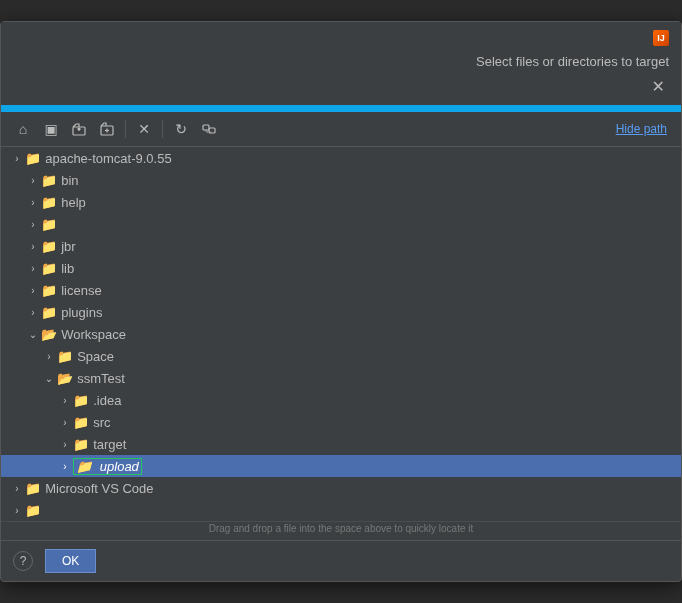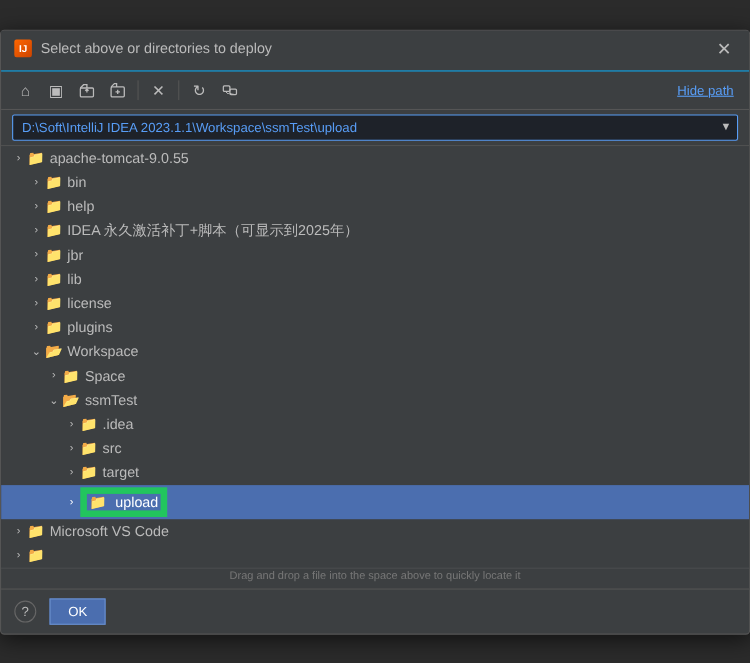--- a/index.html
+++ b/index.html
@@ -19,23 +19,24 @@
       border: 1px solid #555555;
       border-radius: 4px;
       box-shadow: 0 4px 20px rgba(0,0,0,0.6);
       display: flex;
       flex-direction: column;
     }
     .title-bar {
       background: #3c3f41;
       padding: 8px 12px;
       display: flex;
-      align-items: flex-start;
+      align-items: flex-end;
       gap: 8px;
-      border-bottom: 1px solid #0ea5e9;
+      border-bottom: 7px solid #0ea5e9;
+      flex-direction: column;
     }
     .title-icon {
       width: 16px;
       height: 16px;
       background: linear-gradient(135deg, #ff6600, #cc4400);
       border-radius: 2px;
       flex-shrink: 0;
       display: flex;
       align-items: center;
       justify-content: center;
@@ -220,21 +221,21 @@
     }
     .upload-selected .folder-icon { color: #ffd700; }
   </style>
 </head>
 <body>
 
 <div class="dialog">
 
   <div class="title-bar">
     <div class="title-icon">IJ</div>
-    <span class="title-text">Select above or directories to deploy</span>
+    <span class="title-text">Select files or directories to target</span>
     <span class="close-btn">✕</span>
   </div>
 
   <div class="toolbar">
     <button class="toolbar-btn" title="Home">⌂</button>
     <button class="toolbar-btn" title="Square">▣</button>
     <button class="toolbar-btn" title="Folder Up">
       <svg width="14" height="14" viewBox="0 0 14 14" fill="none" xmlns="http://www.w3.org/2000/svg">
         <rect x="1" y="5" width="12" height="8" rx="1" stroke="#bbbbbb" stroke-width="1.2" fill="none"></rect>
         <path d="M1 5 L4 2 H7 L7 5" stroke="#bbbbbb" stroke-width="1.2" fill="none"></path>
@@ -256,26 +257,20 @@
     <button class="toolbar-btn" title="Move">
       <svg width="14" height="14" viewBox="0 0 14 14" fill="none">
         <rect x="1" y="3" width="6" height="5" rx="1" stroke="#bbbbbb" stroke-width="1.2" fill="none"></rect>
         <rect x="7" y="6" width="6" height="5" rx="1" stroke="#bbbbbb" stroke-width="1.2" fill="none"></rect>
         <path d="M4 8 L4 10 L10 10" stroke="#bbbbbb" stroke-width="1" stroke-dasharray="1.5,1" fill="none"></path>
       </svg>
     </button>
     <button class="hide-path-btn">Hide path</button>
   </div>
 
-  <div class="path-bar">
-    <div class="path-input-wrapper">
-      <input class="path-input" type="text" value="D:\Soft\IntelliJ IDEA 2023.1.1\Workspace\ssmTest\upload" style="">
-      <span class="path-dropdown-arrow">▼</span>
-    </div>
-  </div>
 
   <div class="tree-container">
 
     <div class="tree-item">
       <span class="indent" style="width:8px"></span>
       <span class="tree-toggle">›</span>
       <span class="folder-icon">📁</span>
       <span class="item-label">apache-tomcat-9.0.55</span>
     </div>
 
@@ -290,21 +285,20 @@
       <span class="indent" style="width:24px"></span>
       <span class="tree-toggle">›</span>
       <span class="folder-icon">📁</span>
       <span class="item-label">help</span>
     </div>
 
     <div class="tree-item">
       <span class="indent" style="width:24px"></span>
       <span class="tree-toggle">›</span>
       <span class="folder-icon">📁</span>
-      <span class="item-label">IDEA 永久激活补丁+脚本（可显示到2025年）</span>
     </div>
 
     <div class="tree-item">
       <span class="indent" style="width:24px"></span>
       <span class="tree-toggle">›</span>
       <span class="folder-icon">📁</span>
       <span class="item-label">jbr</span>
     </div>
 
     <div class="tree-item">
@@ -366,21 +360,21 @@
     <div class="tree-item">
       <span class="indent" style="width:56px"></span>
       <span class="tree-toggle">›</span>
       <span class="folder-icon">📁</span>
       <span class="item-label">target</span>
     </div>
 
     <div class="tree-item upload-selected" style="position:relative;">
       <span class="indent" style="width:56px"></span>
       <span class="tree-toggle" style="color:white;">›</span>
-      <span style="display:inline-block; border:6px solid #22c55e; padding:0 2px;">
+      <span style="display:inline-block; border:1px solid #22c55e; padding:0 2px;font-style:italic;">
         <span class="folder-icon" style="color:#ffd700;">📁</span>
         <span class="item-label">upload</span>
       </span>
     </div>
 
     <div class="tree-item">
       <span class="indent" style="width:8px"></span>
       <span class="tree-toggle">›</span>
       <span class="folder-icon">📁</span>
       <span class="item-label">Microsoft VS Code</span>

